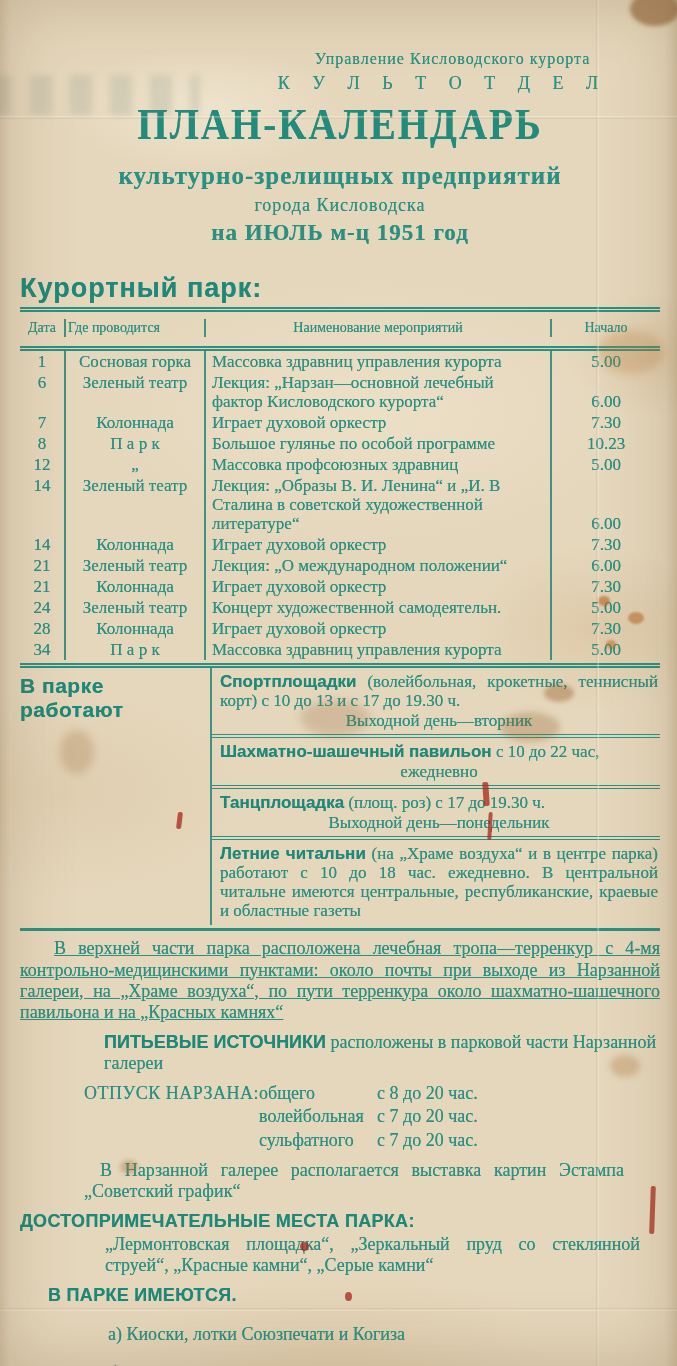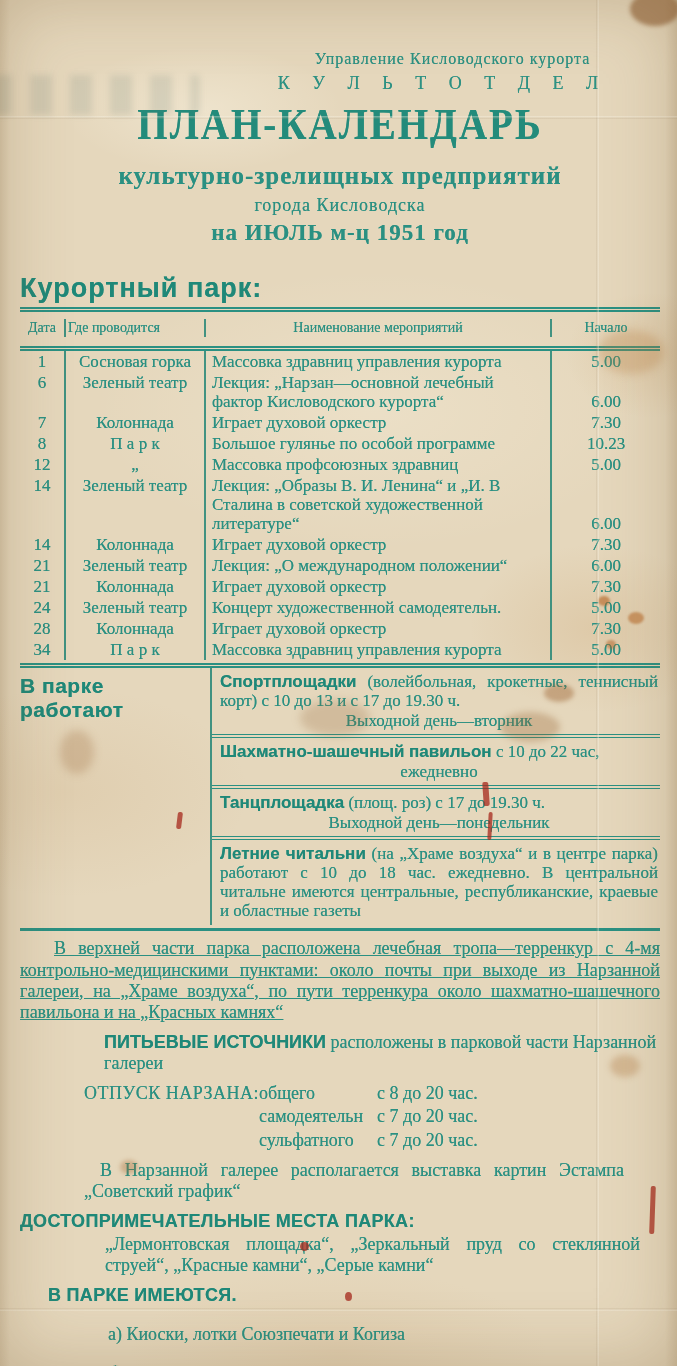--- a/index.html
+++ b/index.html
@@ -212,21 +212,21 @@
 
     <div class="para terr">В верхней части парка расположена лечебная тропа—терренкур с 4-мя контрольно-медицинскими пунктами: около почты при выходе из Нарзанной галереи, на „Храме воздуха“, по пути терренкура около шахматно-шашечного павильона и на „Красных камнях“</div>
 
     <div class="para drink"><b>ПИТЬЕВЫЕ ИСТОЧНИКИ</b> <span>расположены в парковой части Нарзанной галереи</span></div>
 
     <div class="narzan">
       <div class="nz-label">ОТПУСК НАРЗАНА:</div>
       <div>общего</div>
       <div>с 8 до 20 час.</div>
       <div></div>
-      <div>самодеятельн</div>
+      <div>волейбольная</div>
       <div>с 7 до 20 час.</div>
       <div></div>
       <div>сульфатного</div>
       <div>с 7 до 20 час.</div>
     </div>
 
     <div class="para exhib">В Нарзанной галерее располагается выставка картин Эстампа „Советский график“</div>
 
     <div class="sights-h">ДОСТОПРИМЕЧАТЕЛЬНЫЕ МЕСТА ПАРКА:</div>
     <div class="para sights-t">„Лермонтовская площадка“, „Зеркальный пруд со стеклянной струей“, „Красные камни“, „Серые камни“</div>

